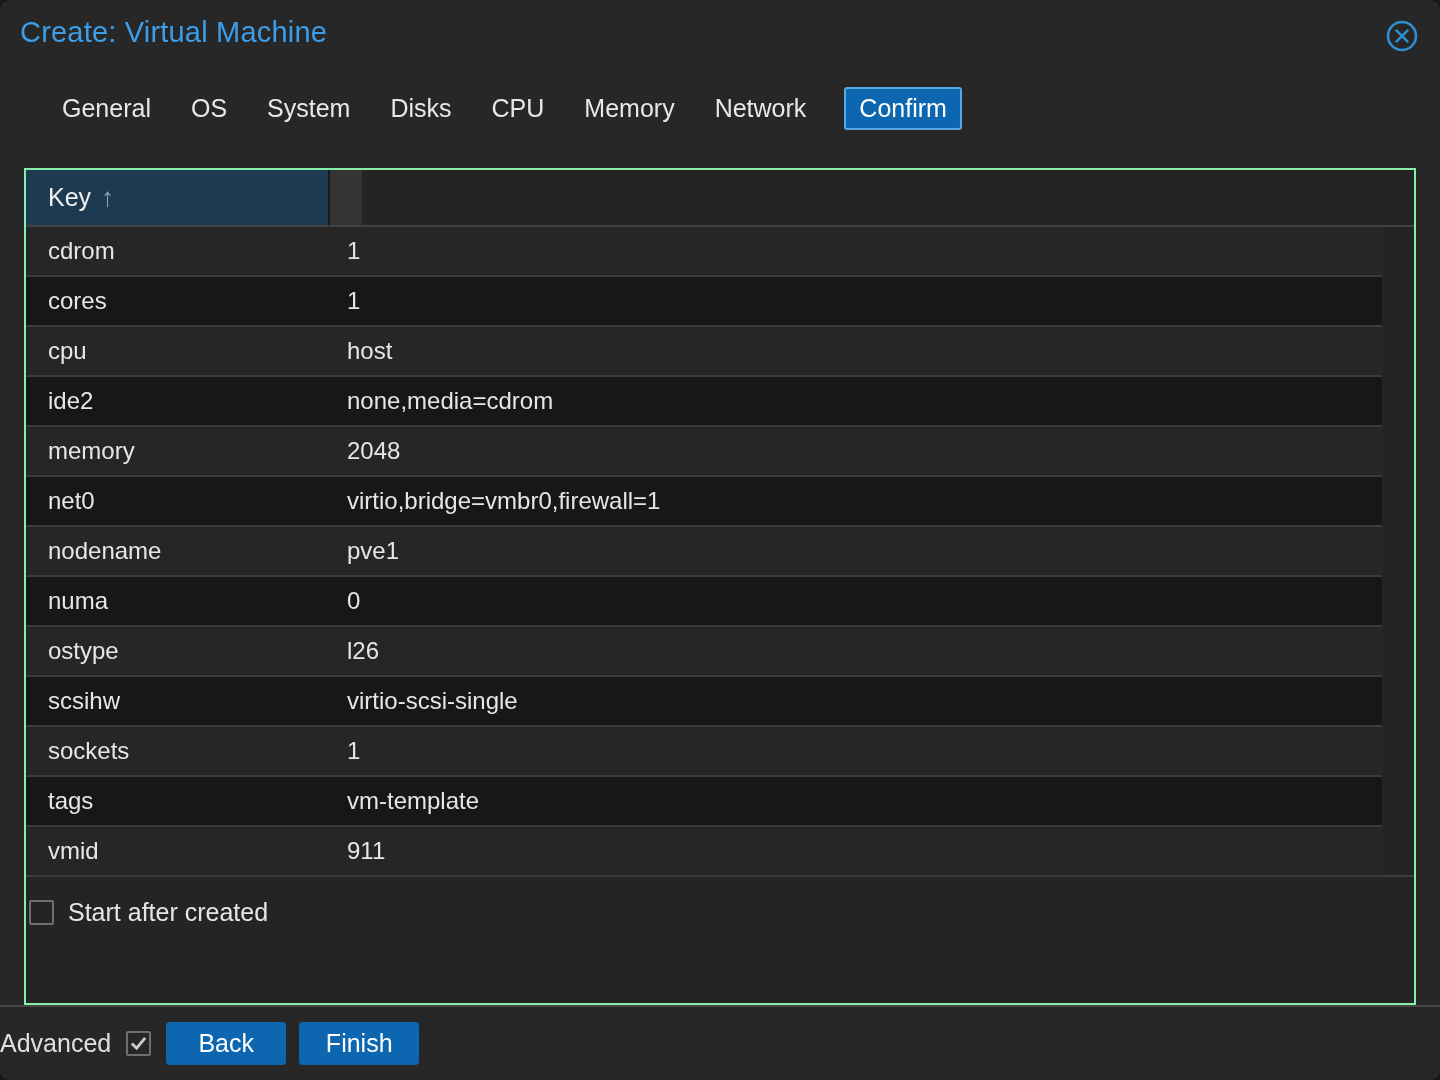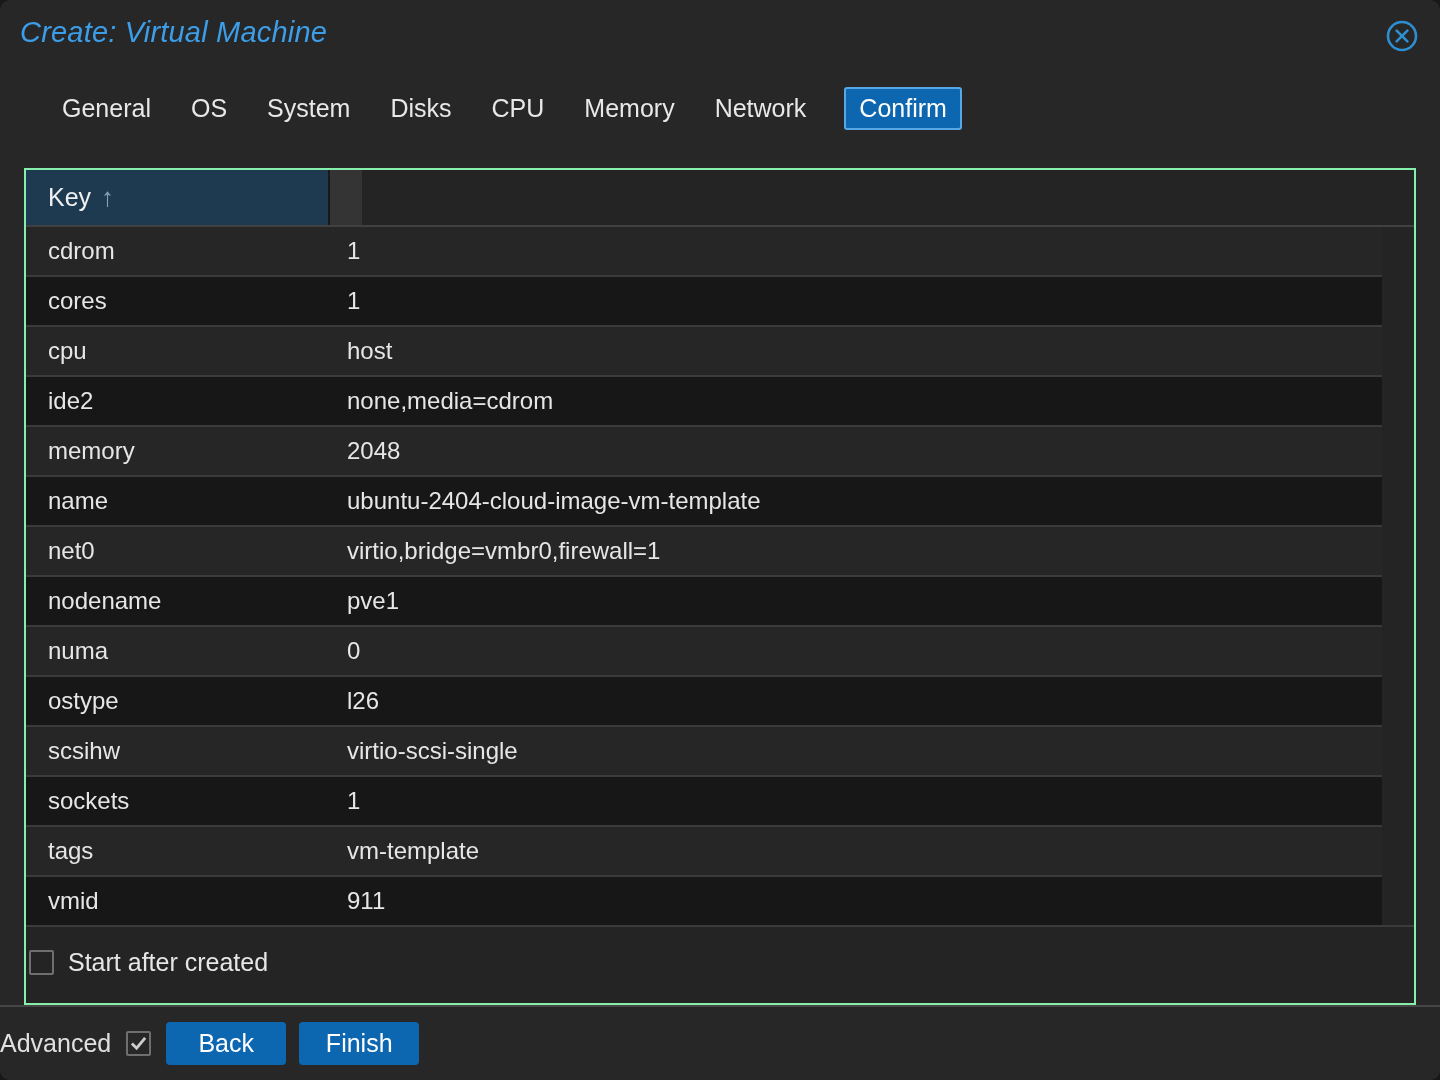--- a/index.html
+++ b/index.html
@@ -3,21 +3,21 @@
 <meta charset="utf-8">
 <style>
   html,body{margin:0;padding:0;background:#181818;font-family:"Liberation Sans",sans-serif;}
   .dialog{
     width:1440px;height:1080px;background:#272727;border-radius:10px;
     overflow:hidden;display:flex;flex-direction:column;box-sizing:border-box;
     color:#e6e6e6;
   }
   
   .titlebar{height:70px;box-sizing:border-box;padding:16px 20px 0 20px;
-    display:flex;justify-content:space-between;align-items:flex-start;font-style:italic;}
+    display:flex;justify-content:space-between;align-items:flex-start;}
   .title{font-size:29px;color:#3c9ee8;letter-spacing:.2px;}
   .close-btn{width:36px;height:36px;cursor:pointer;flex:none;margin-top:2px;}
   
   .tabbar{height:76px;display:flex;align-items:center;gap:36px;padding-left:60px;}
   .tab{font-size:25px;color:#e8e8e8;padding:7px 2px;cursor:pointer;white-space:nowrap;}
   .tab.active{background:#0d67b0;border:2px solid #57a7e4;border-radius:3px;
     padding:5px 13px;color:#ffffff;}
   
   .panel{margin:22px 24px 0 24px;height:837px;box-sizing:border-box;
     border:2px solid #86efac;background:#242424;display:flex;flex-direction:column;}
@@ -136,24 +136,20 @@
           <div class="row">
             <div class="cell-key">ide2</div>
             <div class="cell-value">none,media=cdrom</div>
           </div>
 
           <div class="row">
             <div class="cell-key">memory</div>
             <div class="cell-value">2048</div>
           </div>
 
-          <div class="row">
-            <div class="cell-key">name</div>
-            <div class="cell-value">ubuntu-2404-cloud-image-vm-template</div>
-          </div>
 
           <div class="row">
             <div class="cell-key">net0</div>
             <div class="cell-value">virtio,bridge=vmbr0,firewall=1</div>
           </div>
 
           <div class="row">
             <div class="cell-key">nodename</div>
             <div class="cell-value">pve1</div>
           </div>

